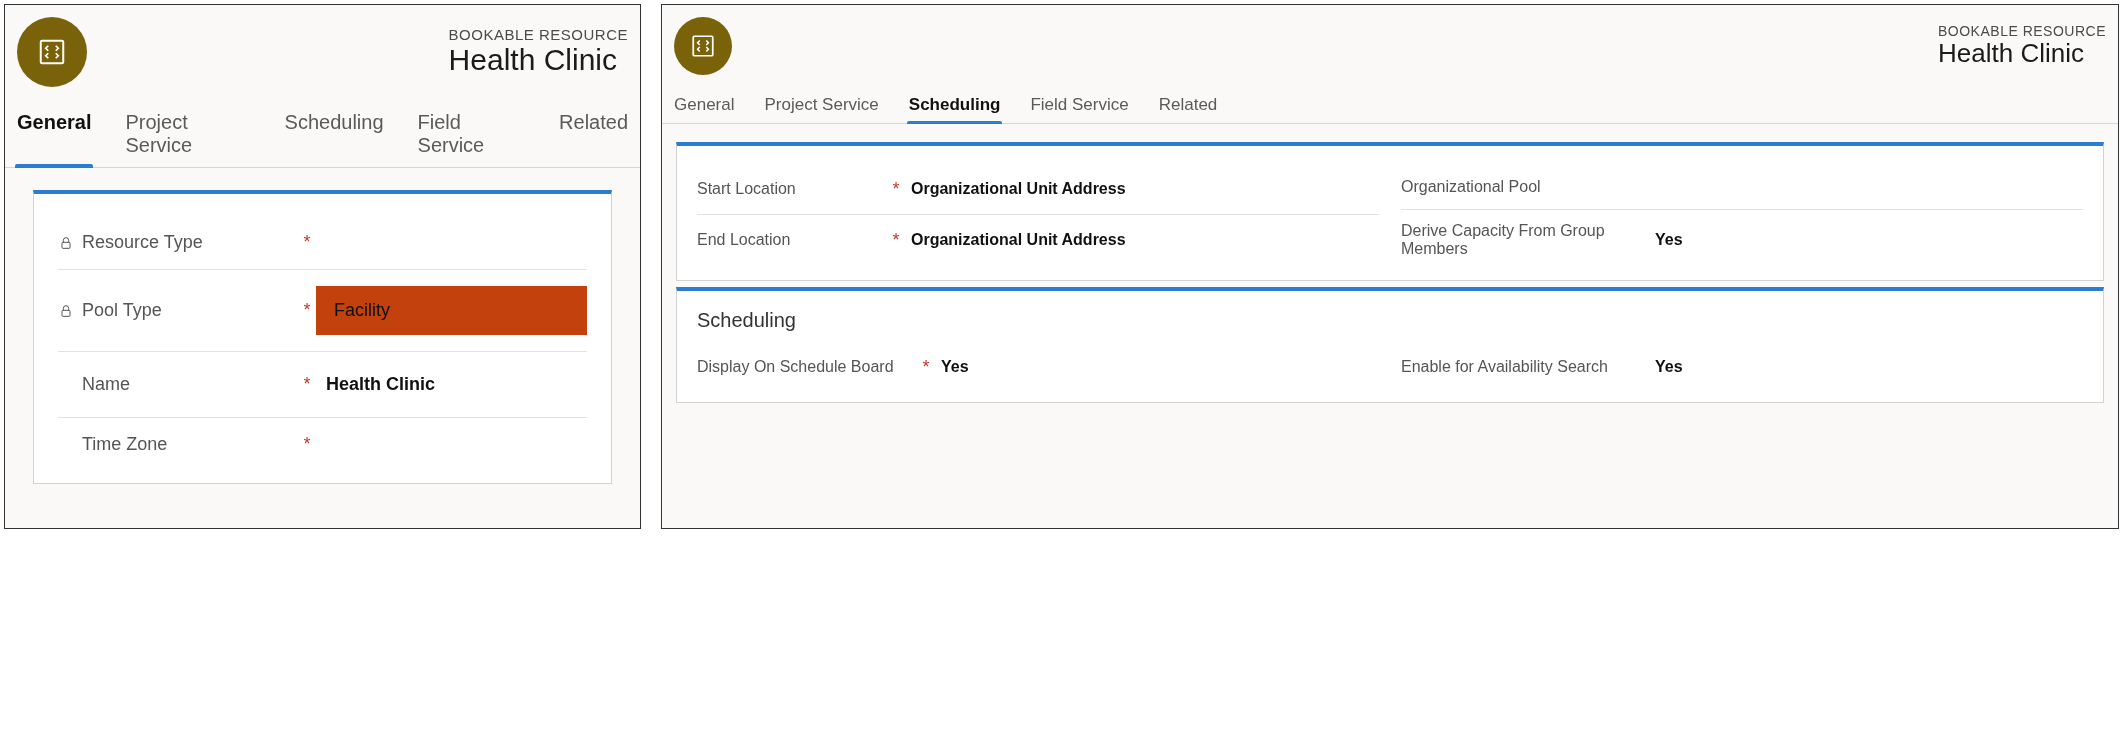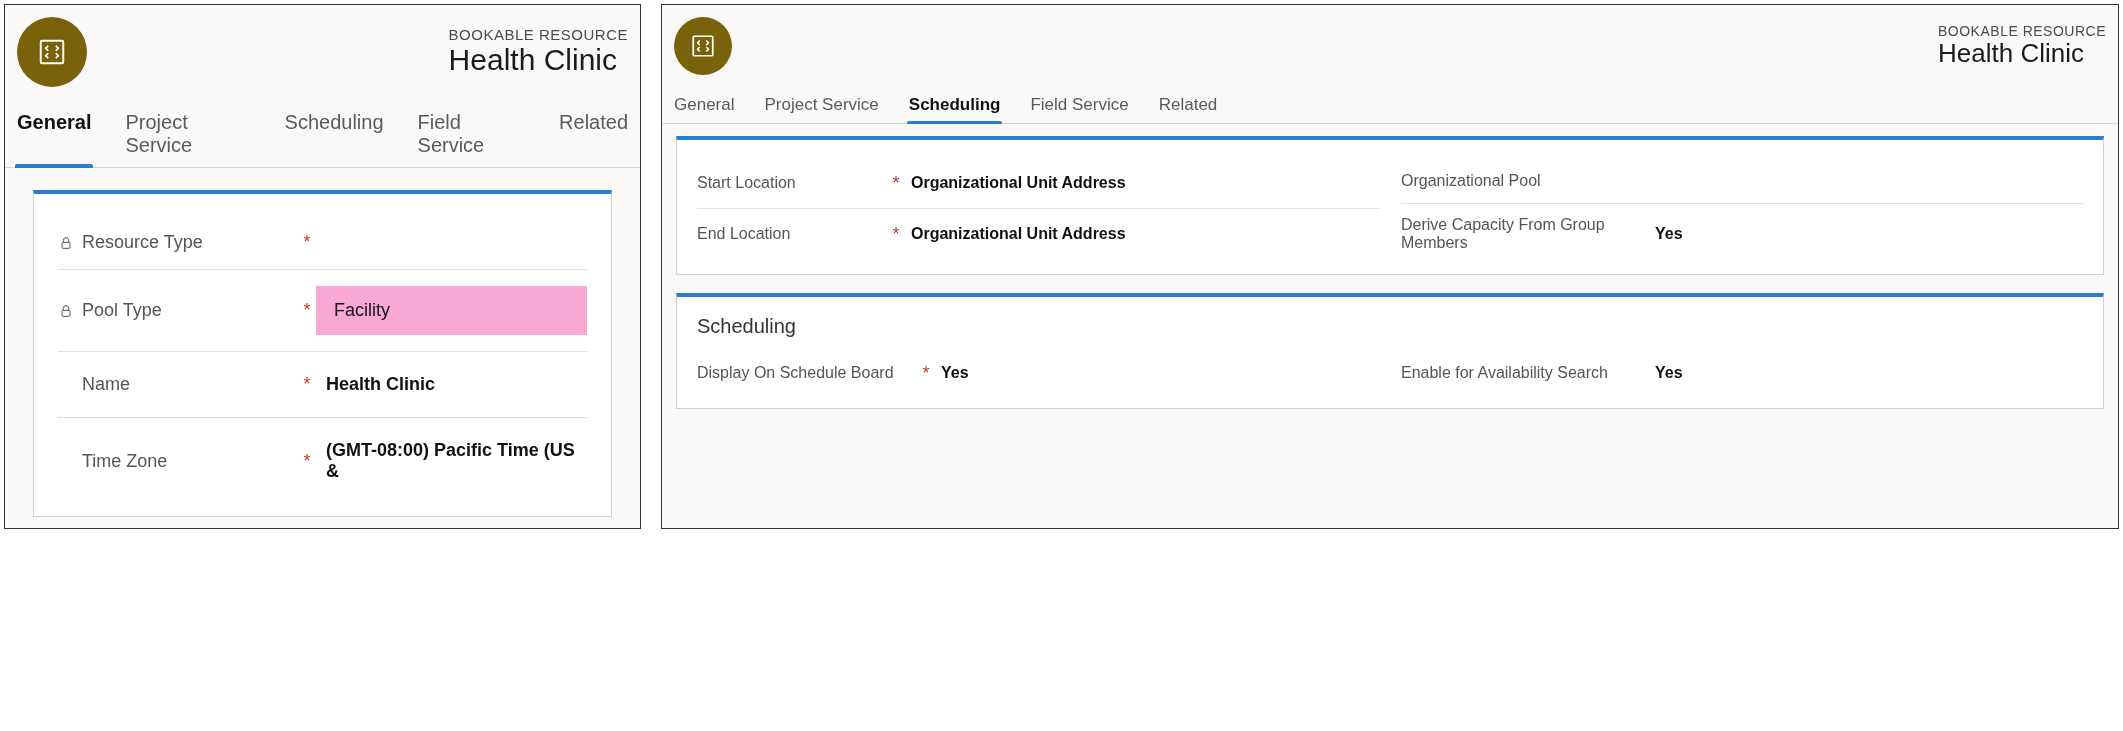--- a/index.html
+++ b/index.html
@@ -95,21 +95,21 @@
   }
   .panel-right .form-area { padding: 12px 14px 8px 14px; }
 
   .card {
     background: #fff;
     border: 1px solid #d2d2d2;
     border-top: 4px solid #2b7cd3;
     padding: 22px 24px 12px 24px;
   }
   .card + .card { margin-top: 18px; }
-  .panel-right .card { padding: 18px 20px 10px 20px; }
+  .panel-right .card { padding: 18px 20px 10px 20px; margin-top: 6px; }
   .card .section-title {
     font-size: 20px;
     color: #333;
     margin-bottom: 10px;
     font-weight: 400;
   }
 
   .field-row {
     display: flex;
     align-items: center;
@@ -141,21 +141,21 @@
   .field-value {
     flex: 1;
     font-size: 18px;
     color: #111;
     font-weight: 600;
     padding: 6px 10px;
   }
   .panel-right .field-value { font-size: 16px; padding: 4px 6px; }
   .field-value.normal { font-weight: 400; }
   .field-value.greybox {
-    background: #f9a8d4;
+    background: #c2410c;
     font-weight: 400;
     padding: 14px 18px;
   }
 
   .two-col {
     display: grid;
     grid-template-columns: 1fr 1fr;
     column-gap: 22px;
   }
   .two-col .col .field-row { border-bottom: 1px solid #e1e1e1; }
@@ -231,21 +231,20 @@
           <span class="req-mark">*</span>
           <div class="field-value">Health Clinic</div>
         </div>
 
         <div class="field-row">
           <div class="field-label-wrap">
             <span style="width:16px"></span>
             <span>Time Zone</span>
           </div>
           <span class="req-mark">*</span>
-          <div class="field-value">(GMT-08:00) Pacific Time (US &amp;</div>
         </div>
 
       </div>
     </div>
   </div>
 
   <div class="panel panel-right">
     <div class="header">
       <div class="entity-badge">
         <svg viewBox="0 0 24 24">

